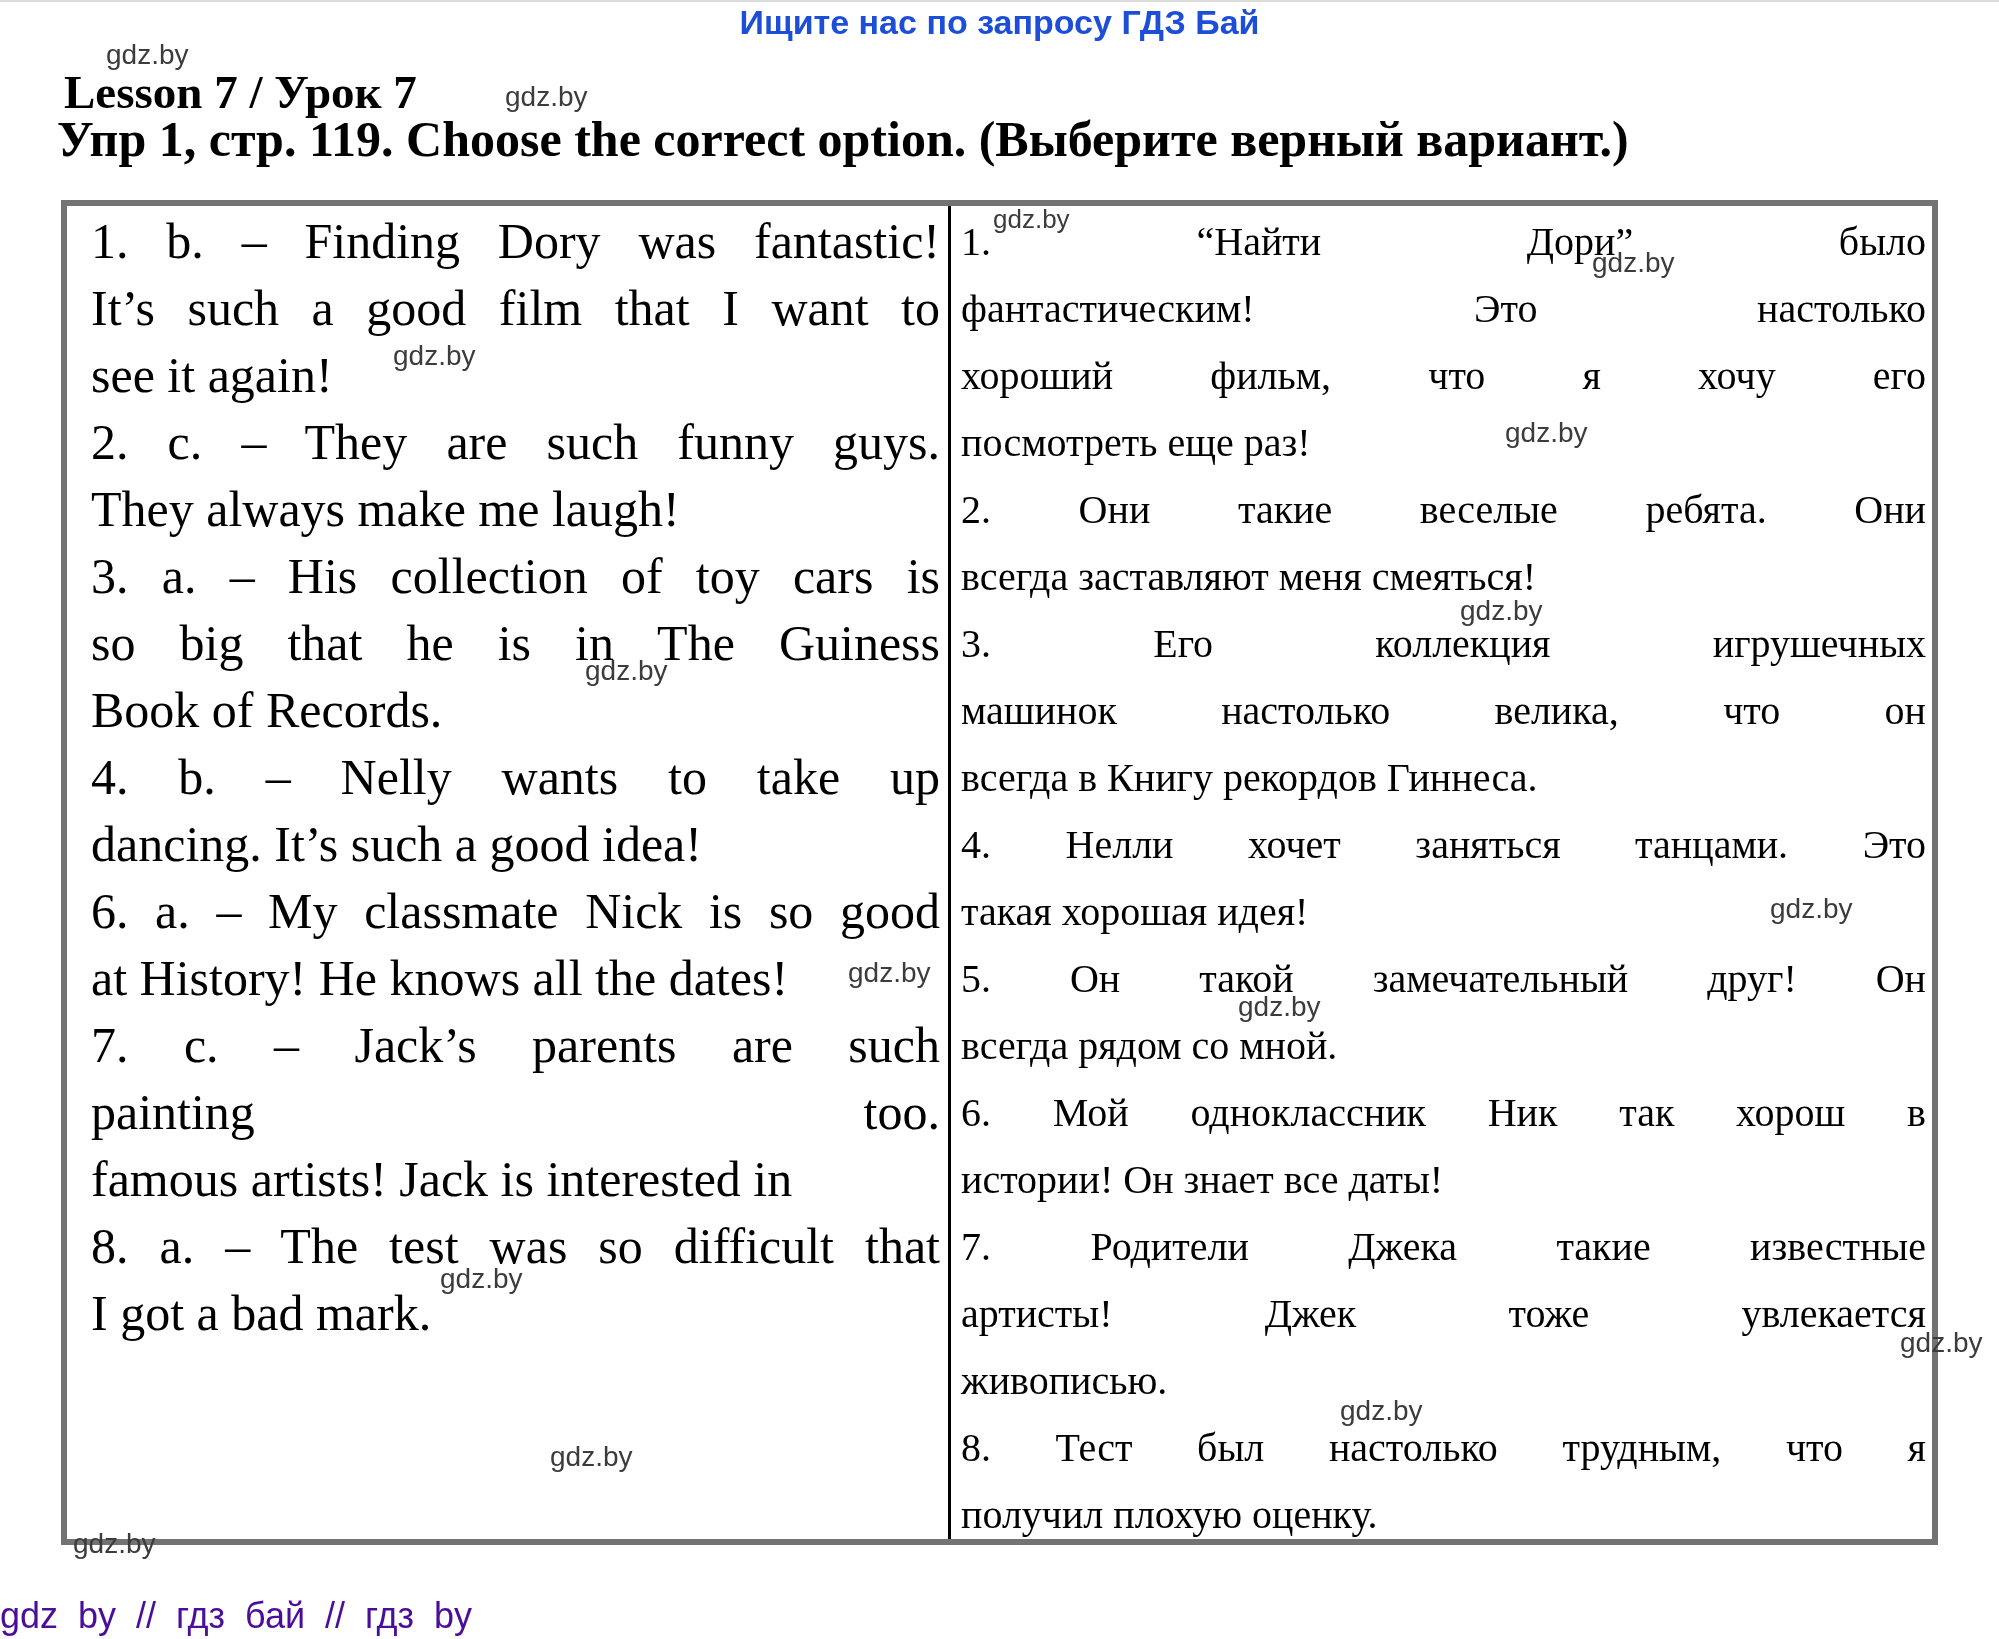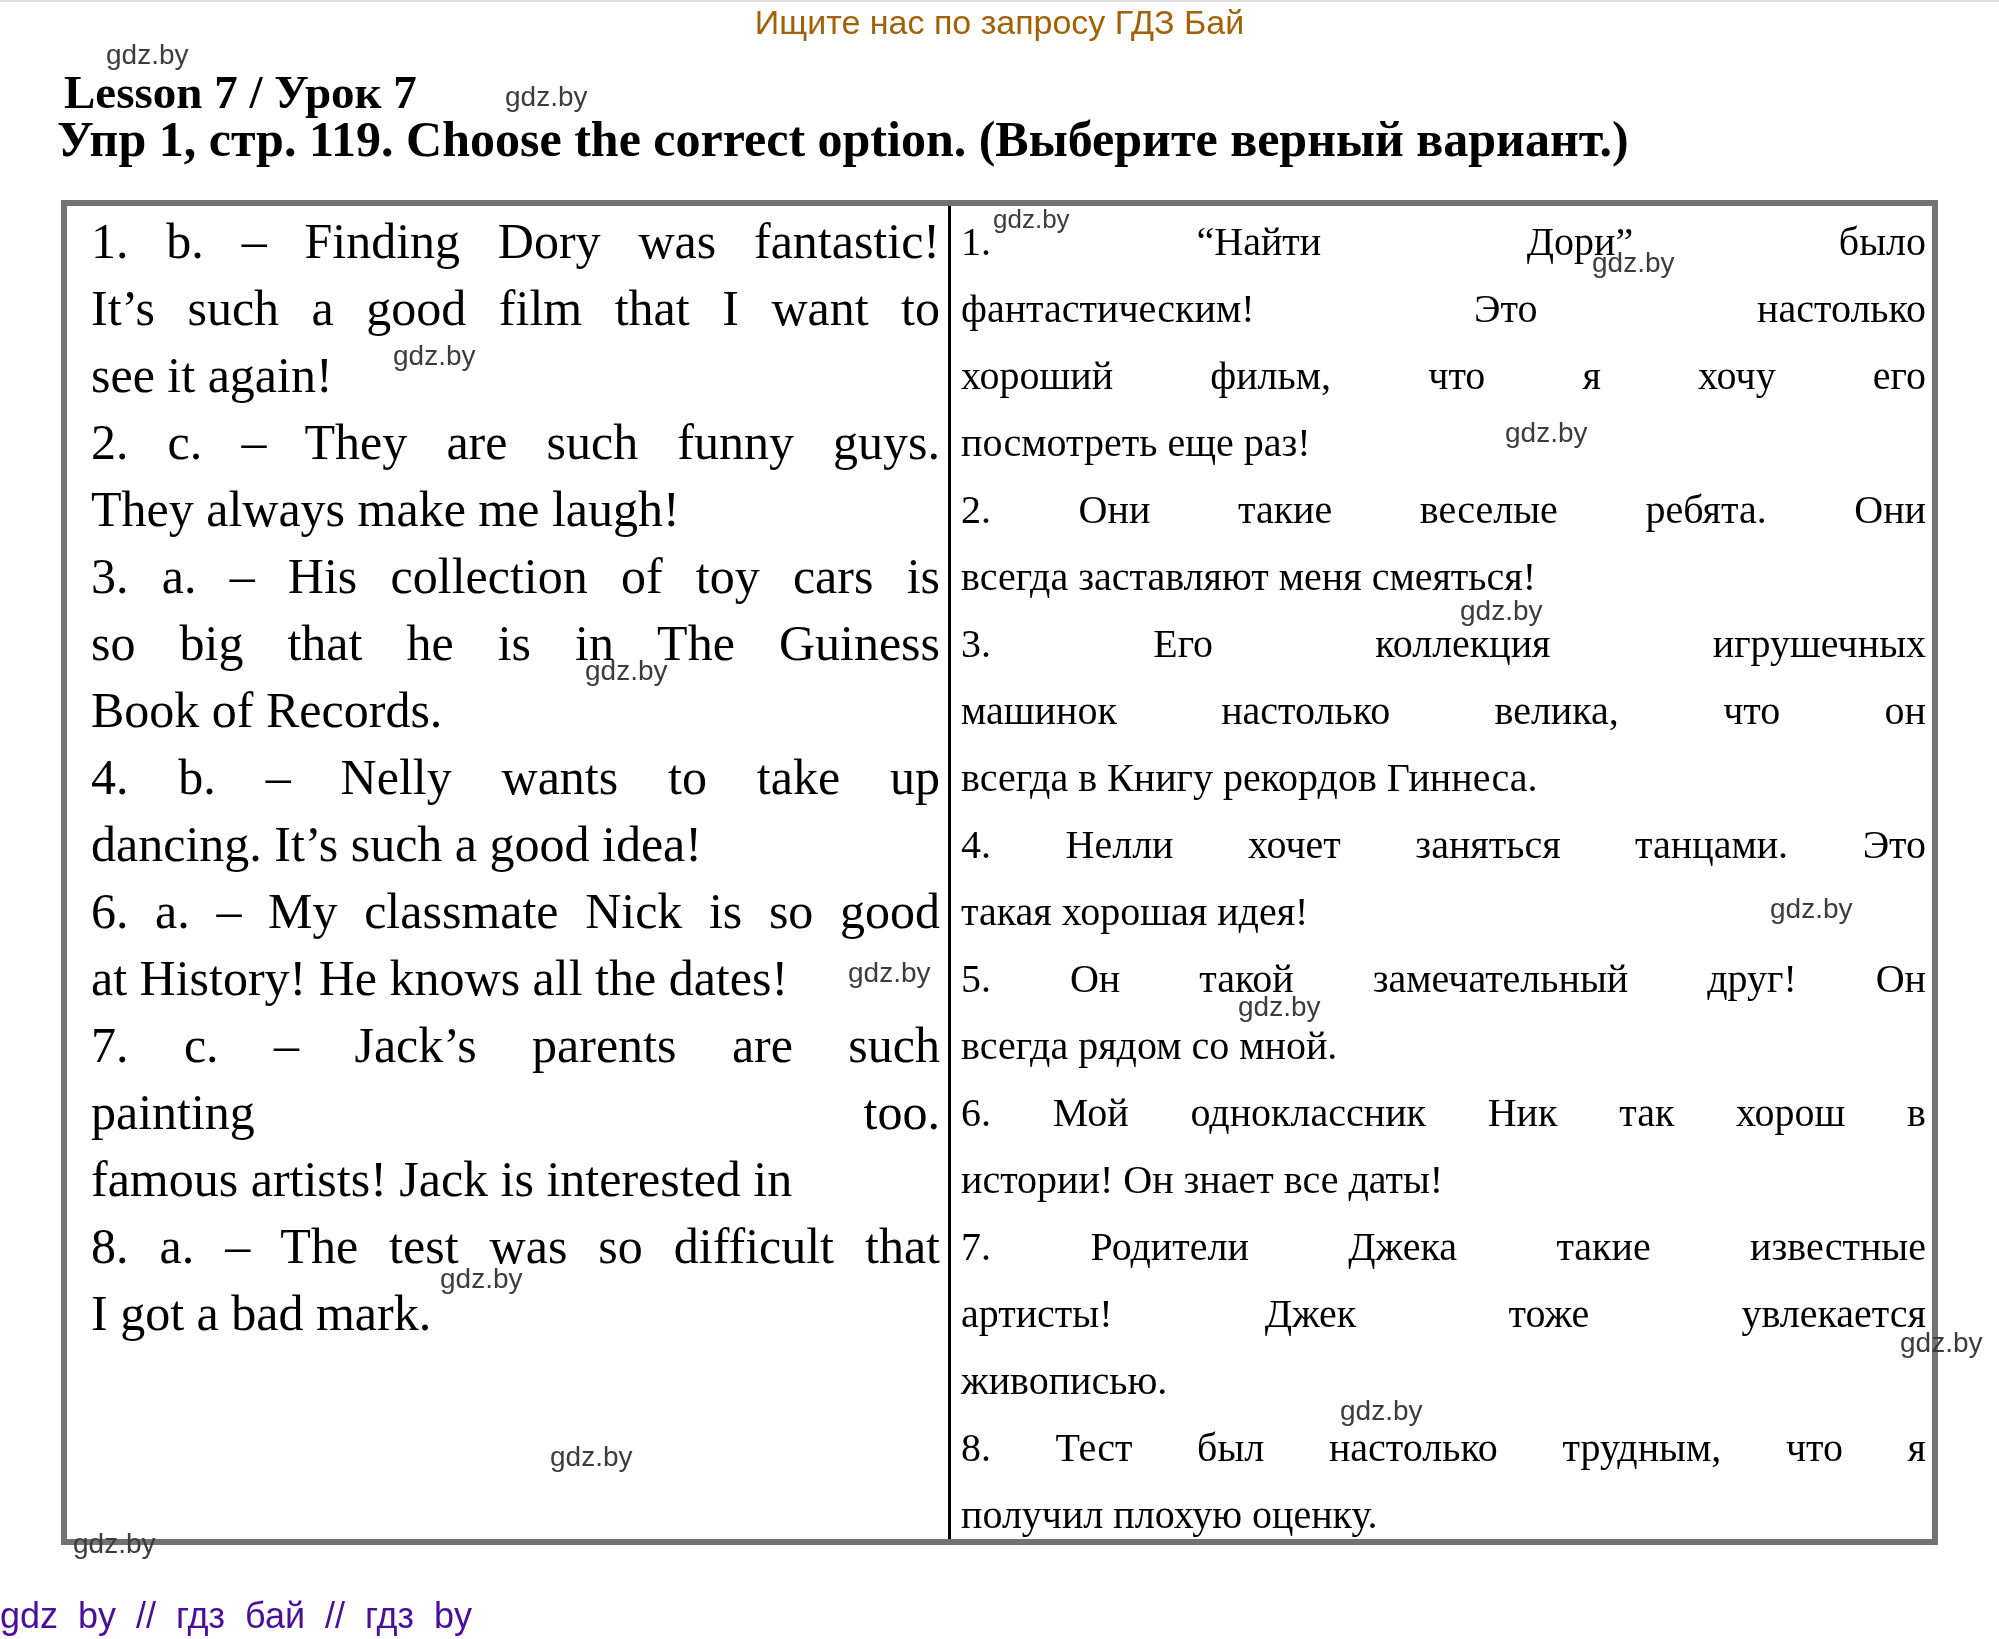--- a/index.html
+++ b/index.html
@@ -49,21 +49,21 @@
     font-size:36px;line-height:40px;color:#4b0e9b;word-spacing:10px;
   }
 </style>
 </head>
 <body>
 
 <div class="page">
 
   <div class="top-edge"></div>
 
-  <div class="banner" style="color: #a16207;">Ищите нас по запросу ГДЗ Бай</div>
+  <div class="banner" style="color: #1d4ed8; font-weight: bold;">Ищите нас по запросу ГДЗ Бай</div>
 
   <h1 class="lesson-title" style="margin:0;">Lesson 7 / Урок 7</h1>
 
   <h2 class="exercise-title" style="margin:0;">Упр 1, стр. 119. Choose the correct option. (Выберите верный вариант.)</h2>
 
   <div class="grid">
     <div class="col col-en">
         <div class="item">
           <div class="line">1. b. – Finding Dory was fantastic!</div>
           <div class="line">It’s such a good film that I want to</div>

